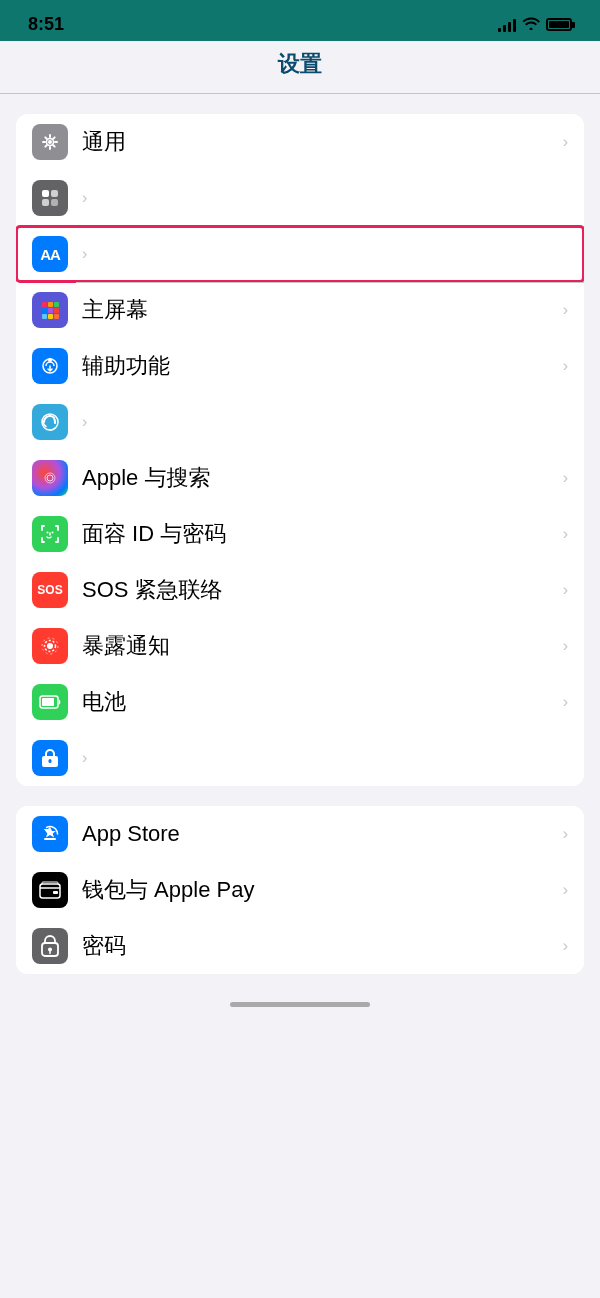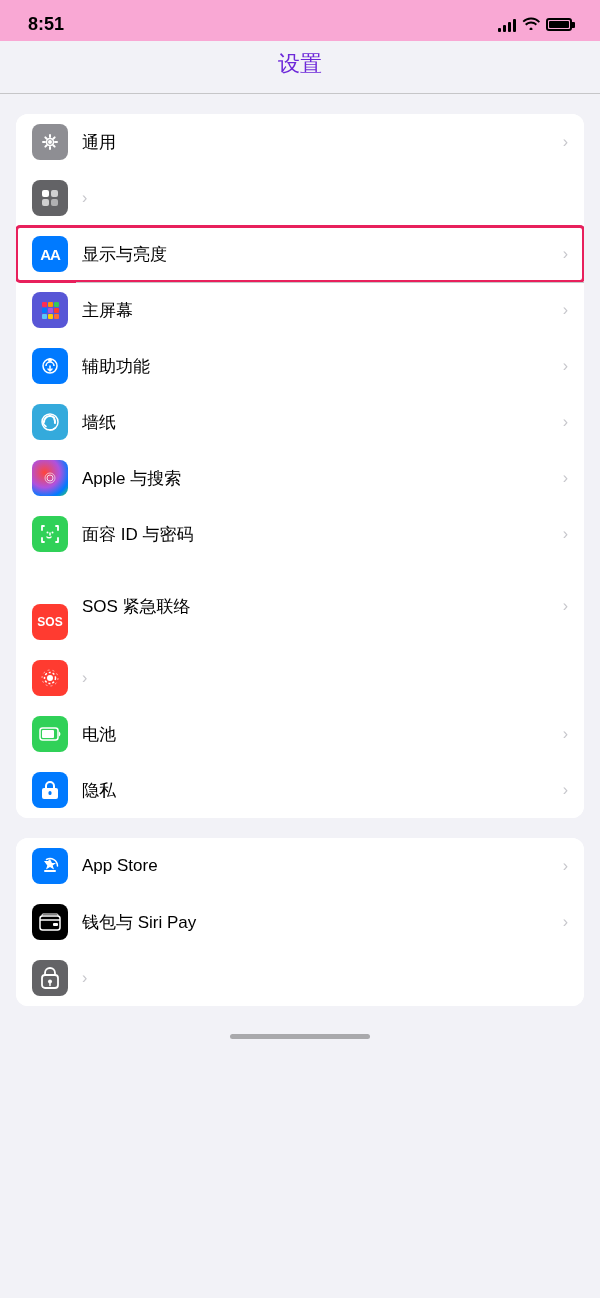--- a/index.html
+++ b/index.html
@@ -12,21 +12,21 @@
       font-family: -apple-system, "PingFang SC", "Helvetica Neue", Arial, sans-serif;
       overflow-x: hidden;
     }
 
     
     .status-bar {
       display: flex;
       justify-content: space-between;
       align-items: center;
       padding: 14px 28px 6px;
-      background: #f9a8d4;
+      background: #0f766e;
     }
     .status-time {
       font-size: 18px;
       font-weight: 600;
       color: #000;
     }
     .status-icons {
       display: flex;
       align-items: center;
       gap: 6px;
@@ -76,22 +76,22 @@
     }
 
     
     .page-title-bar {
       text-align: center;
       padding: 8px 0 14px;
       background: #f2f2f7;
     }
     .page-title {
       font-size: 22px;
-      font-weight: 400;
-      color: #6d28d9;
+      font-weight: 700;
+      color: #0c4a6e;
     }
 
     
     .section-divider {
       height: 1px;
       background: #c6c6c8;
       margin: 0 0 20px;
     }
 
     
@@ -137,37 +137,37 @@
       align-items: center;
       justify-content: center;
       margin-right: 14px;
       font-size: 18px;
       color: #fff;
       font-weight: 700;
     }
 
     .item-label {
       flex: 1;
-      font-size: 17px;
+      font-size: 22px;
       color: #000;
     }
 
     .chevron {
       color: #c7c7cc;
       font-size: 16px;
       font-weight: 500;
     }
 
     
     .icon-general { background: #8e8e93; }
     .icon-control { background: #636366; }
     .icon-display { background: #007aff; }
     .icon-accessibility { background: #007aff; }
     .icon-faceid { background: #30d158; }
-    .icon-sos { background: #ff3b30; margin-top: 32px; }
+    .icon-sos { background: #ff3b30; }
     .icon-exposure { background: #ff3b30; }
     .icon-battery { background: #30d158; }
     .icon-privacy { background: #007aff; }
     .icon-appstore { background: #007aff; }
     .icon-wallet { background: #000; }
     .icon-passwords { background: #6c6c70; }
 
     .bottom-home-indicator {
       display: flex;
       justify-content: center;
@@ -236,21 +236,20 @@
         <rect x="12" y="12" width="7" height="7" rx="2" fill="white" opacity="0.5"></rect>
       </svg>
     </div>
     <span class="chevron">›</span>
   </div>
 
   <div class="settings-item highlighted">
     <div class="item-icon icon-display">
       <span style="color:#fff;font-size:15px;font-weight:800;letter-spacing:-1px;">AA</span>
     </div>
-    <span class="item-label">显示与亮度</span>
     <span class="chevron">›</span>
   </div>
 
   <div class="settings-item">
     <div class="item-icon" style="background: #5856d6;">
       <svg width="22" height="22" viewBox="0 0 22 22" fill="none">
         <rect x="3" y="3" width="5" height="5" rx="1" fill="#ff2d55"></rect>
         <rect x="9" y="3" width="5" height="5" rx="1" fill="#ff9500"></rect>
         <rect x="15" y="3" width="5" height="5" rx="1" fill="#34c759"></rect>
         <rect x="3" y="9" width="5" height="5" rx="1" fill="#007aff"></rect>
@@ -282,21 +281,20 @@
     <div class="item-icon" style="background: #34aadc;">
       <svg width="22" height="22" viewBox="0 0 22 22" fill="none">
         <circle cx="11" cy="11" r="8" stroke="white" stroke-width="1.5" fill="none"></circle>
         <path d="M5 11c0-3.3 2.7-6 6-6" stroke="white" stroke-width="2" stroke-linecap="round"></path>
         <path d="M11 5c1.6 0 3 .65 4.06 1.7" stroke="white" stroke-width="2" stroke-linecap="round"></path>
         <path d="M15.3 8c.45.85.7 1.82.7 2.8 0 .4-.04.8-.1 1.2" stroke="white" stroke-width="2" stroke-linecap="round"></path>
         <path d="M7 15.5C5.15 14.3 4 12.27 4 10" stroke="white" stroke-width="1.5" stroke-linecap="round"></path>
         <path d="M11 19c2 0 3.8-.78 5.12-2.06" stroke="white" stroke-width="1.5" stroke-linecap="round"></path>
       </svg>
     </div>
-    <span class="item-label">墙纸</span>
     <span class="chevron">›</span>
   </div>
 
   <div class="settings-item">
     <div class="item-icon" style="background: radial-gradient(circle at 35% 35%, #ff453a 0%, #af52de 45%, #007aff 75%, #30d158 100%);">
       <svg width="16" height="16" viewBox="0 0 16 16" fill="none">
         <ellipse cx="8" cy="8" rx="5" ry="5" stroke="white" stroke-width="1" fill="none" opacity="0.6"></ellipse>
         <ellipse cx="8" cy="8" rx="3" ry="3" stroke="white" stroke-width="1" fill="none" opacity="0.8"></ellipse>
       </svg>
     </div>
@@ -327,20 +325,21 @@
   </div>
 
   <div class="settings-item">
     <div class="item-icon icon-exposure">
       <svg width="22" height="22" viewBox="0 0 22 22" fill="none">
         <circle cx="11" cy="11" r="3" fill="white"></circle>
         <circle cx="11" cy="11" r="5.5" stroke="white" stroke-width="1.5" stroke-dasharray="2 2" fill="none"></circle>
         <circle cx="11" cy="11" r="8" stroke="white" stroke-width="1" stroke-dasharray="2 3" fill="none" opacity="0.6"></circle>
       </svg>
     </div>
+    <span class="item-label">暴露通知</span>
     <span class="chevron">›</span>
   </div>
 
   <div class="settings-item">
     <div class="item-icon icon-battery">
       <svg width="22" height="14" viewBox="0 0 22 14" fill="none">
         <rect x="1" y="1" width="18" height="12" rx="2.5" stroke="white" stroke-width="1.5" fill="none"></rect>
         <rect x="3" y="3" width="12" height="8" rx="1" fill="white"></rect>
         <path d="M20 4.5v5c.83-.55 1.4-1.5 1.4-2.5S20.83 5.05 20 4.5z" fill="white"></path>
       </svg>
@@ -350,21 +349,20 @@
   </div>
 
   <div class="settings-item">
     <div class="item-icon icon-privacy">
       <svg width="22" height="22" viewBox="0 0 22 22" fill="none">
         <rect x="3" y="9" width="16" height="11" rx="2" fill="white"></rect>
         <path d="M7 9V7a4 4 0 1 1 8 0v2" stroke="white" stroke-width="2" fill="none" stroke-linecap="round"></path>
         <rect x="9.5" y="12" width="3" height="4" rx="1.5" fill="#007aff"></rect>
       </svg>
     </div>
-    <span class="item-label">隐私</span>
     <span class="chevron">›</span>
   </div>
 
 </div>
 
 <div class="settings-group">
 
   <div class="settings-item">
     <div class="item-icon icon-appstore">
       <svg width="22" height="22" viewBox="0 0 22 22" fill="none">
@@ -379,33 +377,34 @@
 
   <div class="settings-item">
     <div class="item-icon icon-wallet">
       <svg width="22" height="18" viewBox="0 0 22 18" fill="none">
         <rect x="1" y="3" width="20" height="14" rx="2.5" stroke="white" stroke-width="1.5" fill="none"></rect>
         <path d="M1 7h20" stroke="white" stroke-width="1.5"></path>
         <rect x="14" y="10" width="5" height="3" rx="1" fill="white"></rect>
         <path d="M3 3V2a1 1 0 0 1 1-1h14a1 1 0 0 1 1 1v1" stroke="white" stroke-width="1"></path>
       </svg>
     </div>
-    <span class="item-label">钱包与 Siri Pay</span>
+    <span class="item-label">钱包与 Apple Pay</span>
     <span class="chevron">›</span>
   </div>
 
   <div class="settings-item">
     <div class="item-icon icon-passwords" style="background:#636366;">
       <svg width="18" height="22" viewBox="0 0 18 22" fill="none">
         <rect x="1" y="8" width="16" height="13" rx="3" stroke="white" stroke-width="1.8" fill="none"></rect>
         <path d="M4 8V6a5 5 0 0 1 10 0v2" stroke="white" stroke-width="1.8" fill="none" stroke-linecap="round"></path>
         <circle cx="9" cy="14.5" r="2" fill="white"></circle>
         <path d="M9 16.5v2" stroke="white" stroke-width="1.5" stroke-linecap="round"></path>
       </svg>
     </div>
+    <span class="item-label">密码</span>
     <span class="chevron">›</span>
   </div>
 
 </div>
 
 <div class="bottom-home-indicator">
   <div class="home-bar"></div>
 </div>
 
 </body></html>

